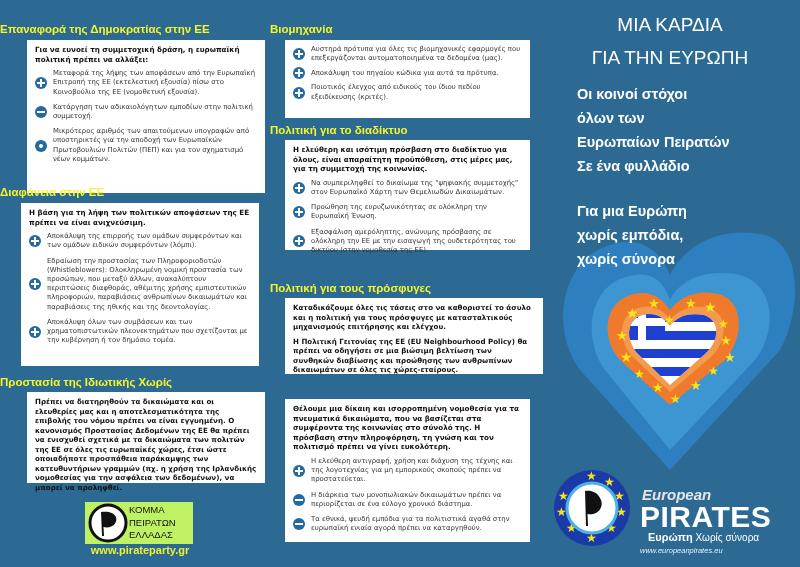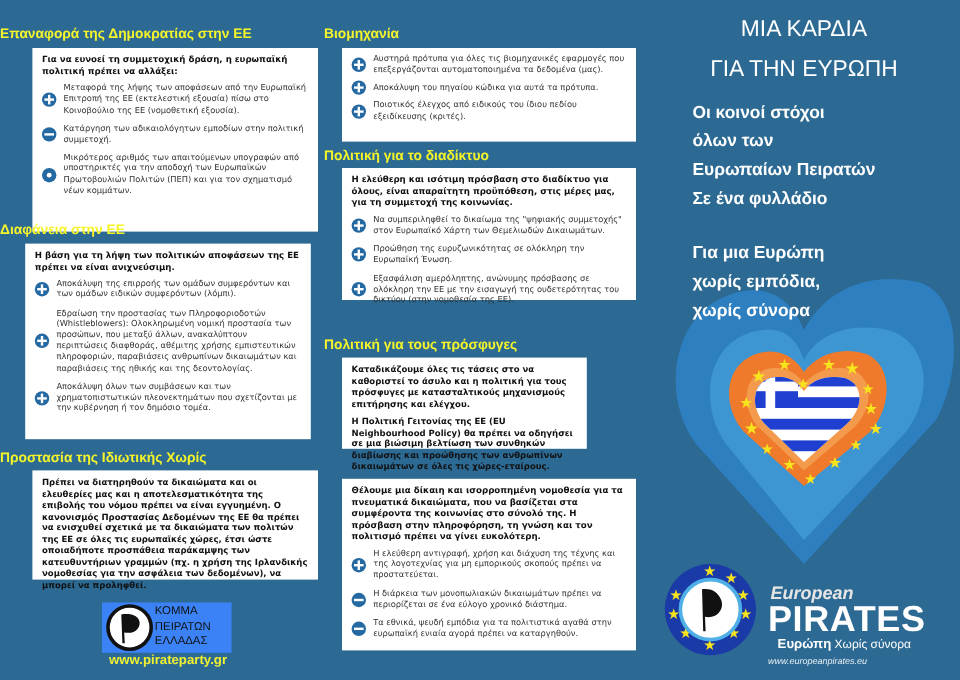--- a/index.html
+++ b/index.html
@@ -16,21 +16,21 @@
   .item { display: flex; align-items: center; margin-bottom: 6px; }
   .item:last-child { margin-bottom: 0; }
   .bullet { flex: 0 0 12px; width: 12px; height: 12px; border-radius: 50%; background: #2469a2; position: relative; margin-right: 6px; }
   .bullet.plus::before { content: ""; position: absolute; left: 2px; top: 5px; width: 8px; height: 2px; background: #fff; }
   .bullet.plus::after { content: ""; position: absolute; left: 5px; top: 2px; width: 2px; height: 8px; background: #fff; }
   .bullet.minus::before { content: ""; position: absolute; left: 2px; top: 5px; width: 8px; height: 2px; background: #fff; }
   .bullet.dot::before { content: ""; position: absolute; left: 4px; top: 4px; width: 4px; height: 4px; border-radius: 50%; background: #fff; }
   .item-text { font-size: 6.9px; line-height: 9.2px; color: #333; }
   .hero1 { position: absolute; left: 0; width: 260px; text-align: center; color: #fff; font-family: "Liberation Sans", sans-serif; font-size: 19px; line-height: 26px; }
   .hero2 { position: absolute; left: 37px; color: #ffffff; font-family: "Liberation Sans", sans-serif; font-weight: bold; font-size: 14.5px; line-height: 22px; }
-  .logo-gr { position: absolute; left: 85px; top: 502px; width: 108px; height: 42px; background: #3b82f6; }
+  .logo-gr { position: absolute; left: 85px; top: 502px; width: 108px; height: 42px; background: #bef264; }
   .gr-url { position: absolute; left: 70px; top: 544px; width: 140px; text-align: center; color: #f0f030; font-family: "Liberation Sans", sans-serif; font-weight: bold; font-size: 11px; }
   .gr-text { position: absolute; left: 44px; top: 2px; font-family: "Liberation Sans", sans-serif; font-size: 9.5px; line-height: 12.5px; color: #111; }
   .ep-european { position: absolute; left: 102px; top: 486px; font-family: "Liberation Sans", sans-serif; font-style: italic; font-weight: bold; font-size: 15px; color: #e5e5e5; }
   .ep-pirates { position: absolute; left: 100px; top: 500px; font-family: "Liberation Sans", sans-serif; font-weight: bold; font-size: 30px; color: #fff; letter-spacing: 0.5px; }
   .ep-sub { position: absolute; left: 108px; top: 531px; color: #fff; font-family: "Liberation Sans", sans-serif; font-size: 10px; }
   .ep-sub b { font-size: 11px; }
   .ep-url { position: absolute; left: 100px; top: 546px; color: #e8eef4; font-family: "Liberation Sans", sans-serif; font-style: italic; font-size: 7.5px; }
 </style>
 </head>
 <body>
@@ -117,21 +117,21 @@
         <span class="bullet plus"></span>
         <span class="item-text">Προώθηση της ευρυζωνικότητας σε ολόκληρη την Ευρωπαϊκή Ένωση.</span>
       </div>
     <div class="item">
         <span class="bullet plus"></span>
         <span class="item-text">Εξασφάλιση αμερόληπτης, ανώνυμης πρόσβασης σε ολόκληρη την ΕΕ με την εισαγωγή της ουδετερότητας του δικτύου (στην νομοθεσία της ΕΕ).</span>
       </div>
   </div>
 
   <div class="sec-title" style="left:0;top:282px;width:270px;">Πολιτική για τους πρόσφυγες</div>
-  <div class="box" style="left:15px;top:298px;width:204px;height:76px;">
+  <div class="box" style="left:15px;top:298px;width:258px;height:76px;">
     <div class="para">Καταδικάζουμε όλες τις τάσεις στο να καθοριστεί το άσυλο και η πολιτική για τους πρόσφυγες με κατασταλτικούς μηχανισμούς επιτήρησης και ελέγχου.</div>
     <div class="para">Η Πολιτική Γειτονίας της ΕΕ (EU Neighbourhood Policy) θα πρέπει να οδηγήσει σε μια βιώσιμη βελτίωση των συνθηκών διαβίωσης και προώθησης των ανθρωπίνων δικαιωμάτων σε όλες τις χώρες-εταίρους.</div>
   </div>
 
   <div class="box" style="left:15px;top:399px;width:245px;height:143px;">
     <div class="lead">Θέλουμε μια δίκαιη και ισορροπημένη νομοθεσία για τα πνευματικά δικαιώματα, που να βασίζεται στα συμφέροντα της κοινωνίας στο σύνολό της. Η πρόσβαση στην πληροφόρηση, τη γνώση και τον πολιτισμό πρέπει να γίνει ευκολότερη.</div>
     <div class="item">
         <span class="bullet plus"></span>
         <span class="item-text">Η ελεύθερη αντιγραφή, χρήση και διάχυση της τέχνης και της λογοτεχνίας για μη εμπορικούς σκοπούς πρέπει να προστατεύεται.</span>
       </div>

